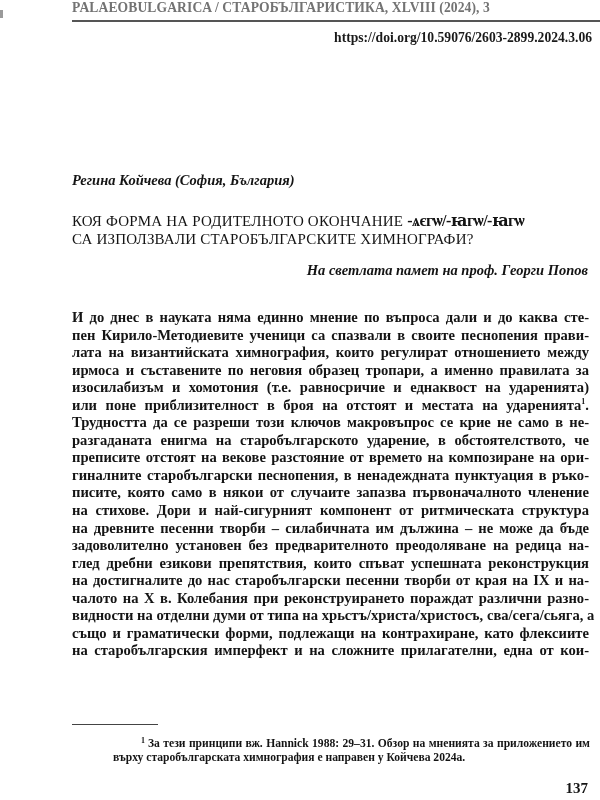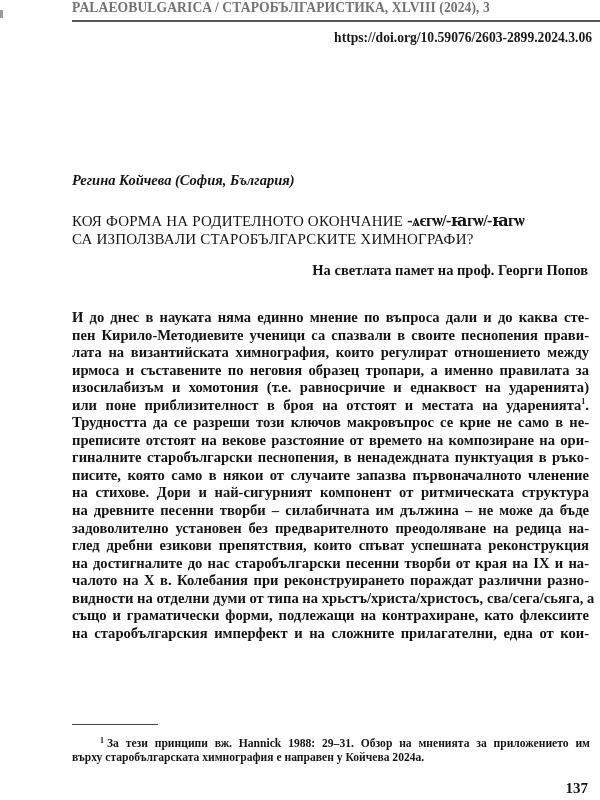--- a/index.html
+++ b/index.html
@@ -72,20 +72,21 @@
     .title .ocs {
       font-size: 16px;
       font-weight: bold;
       letter-spacing: -0.5px;
     }
     .dedication {
       position: absolute;
       right: 12px;
       top: 262px;
       font-size: 14.5px;
+      font-style: italic;
       font-weight: bold;
       white-space: nowrap;
     }
     .body-text {
       position: absolute;
       left: 72px;
       top: 309px;
       width: 517px;
       font-size: 14.6px;
       line-height: 17.55px;
@@ -116,20 +117,21 @@
       left: 72px;
       top: 737px;
       width: 518px;
       font-size: 11.6px;
       line-height: 14px;
       font-weight: bold;
     }
     .footnote-line {
       display: block;
       white-space: nowrap;
+      margin-left: 41px;
     }
     .footnote-line.first {
       padding-left: 28px;
       text-align: justify;
       text-align-last: justify;
     }
     .footnote .fn-mark {
       font-size: 8px;
       vertical-align: 4px;
       line-height: 0;
@@ -162,20 +164,21 @@
 <div class="dedication">На светлата памет на проф. Георги Попов</div>
 
 <div class="body-text">
   <span class="body-line">И до днес в науката няма единно мнение по въпроса дали и до каква сте-</span>
   <span class="body-line">пен Кирило-Методиевите ученици са спазвали в своите песнопения прави-</span>
   <span class="body-line">лата на византийската химнография, които регулират отношението между</span>
   <span class="body-line">ирмоса и съставените по неговия образец тропари, а именно правилата за</span>
   <span class="body-line">изосилабизъм и хомотония (т.е. равносричие и еднаквост на ударенията)</span>
   <span class="body-line"><span>или поне приблизителност в броя на отстоят и местата на ударенията</span><span class="sup">1</span><span>.</span></span>
   <span class="body-line">Трудността да се разреши този ключов макровъпрос се крие не само в не-</span>
+  <span class="body-line">разгаданата енигма на старобългарското ударение, в обстоятелството, че</span>
   <span class="body-line">преписите отстоят на векове разстояние от времето на композиране на ори-</span>
   <span class="body-line">гиналните старобългарски песнопения, в ненадеждната пунктуация в ръко-</span>
   <span class="body-line">писите, която само в някои от случаите запазва първоначалното членение</span>
   <span class="body-line">на стихове. Дори и най-сигурният компонент от ритмическата структура</span>
   <span class="body-line">на древните песенни творби – силабичната им дължина – не може да бъде</span>
   <span class="body-line">задоволително установен без предварителното преодоляване на редица на-</span>
   <span class="body-line">глед дребни езикови препятствия, които спъват успешната реконструкция</span>
   <span class="body-line">на достигналите до нас старобългарски песенни творби от края на IX и на-</span>
   <span class="body-line">чалото на X в. Колебания при реконструирането пораждат различни разно-</span>
   <span class="body-line">видности на отделни думи от типа на хрьстъ/христа/христосъ, сва/сега/сьяга, а</span>

